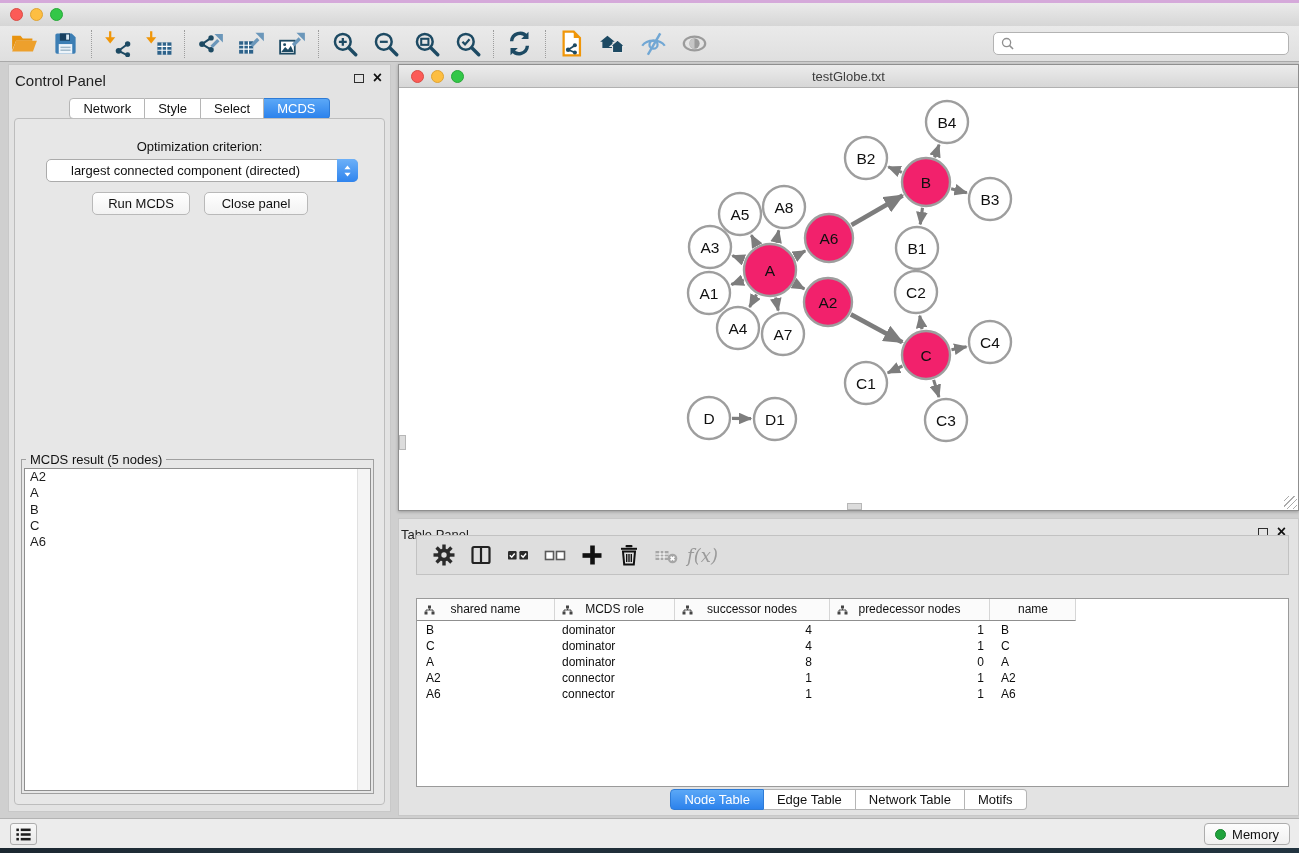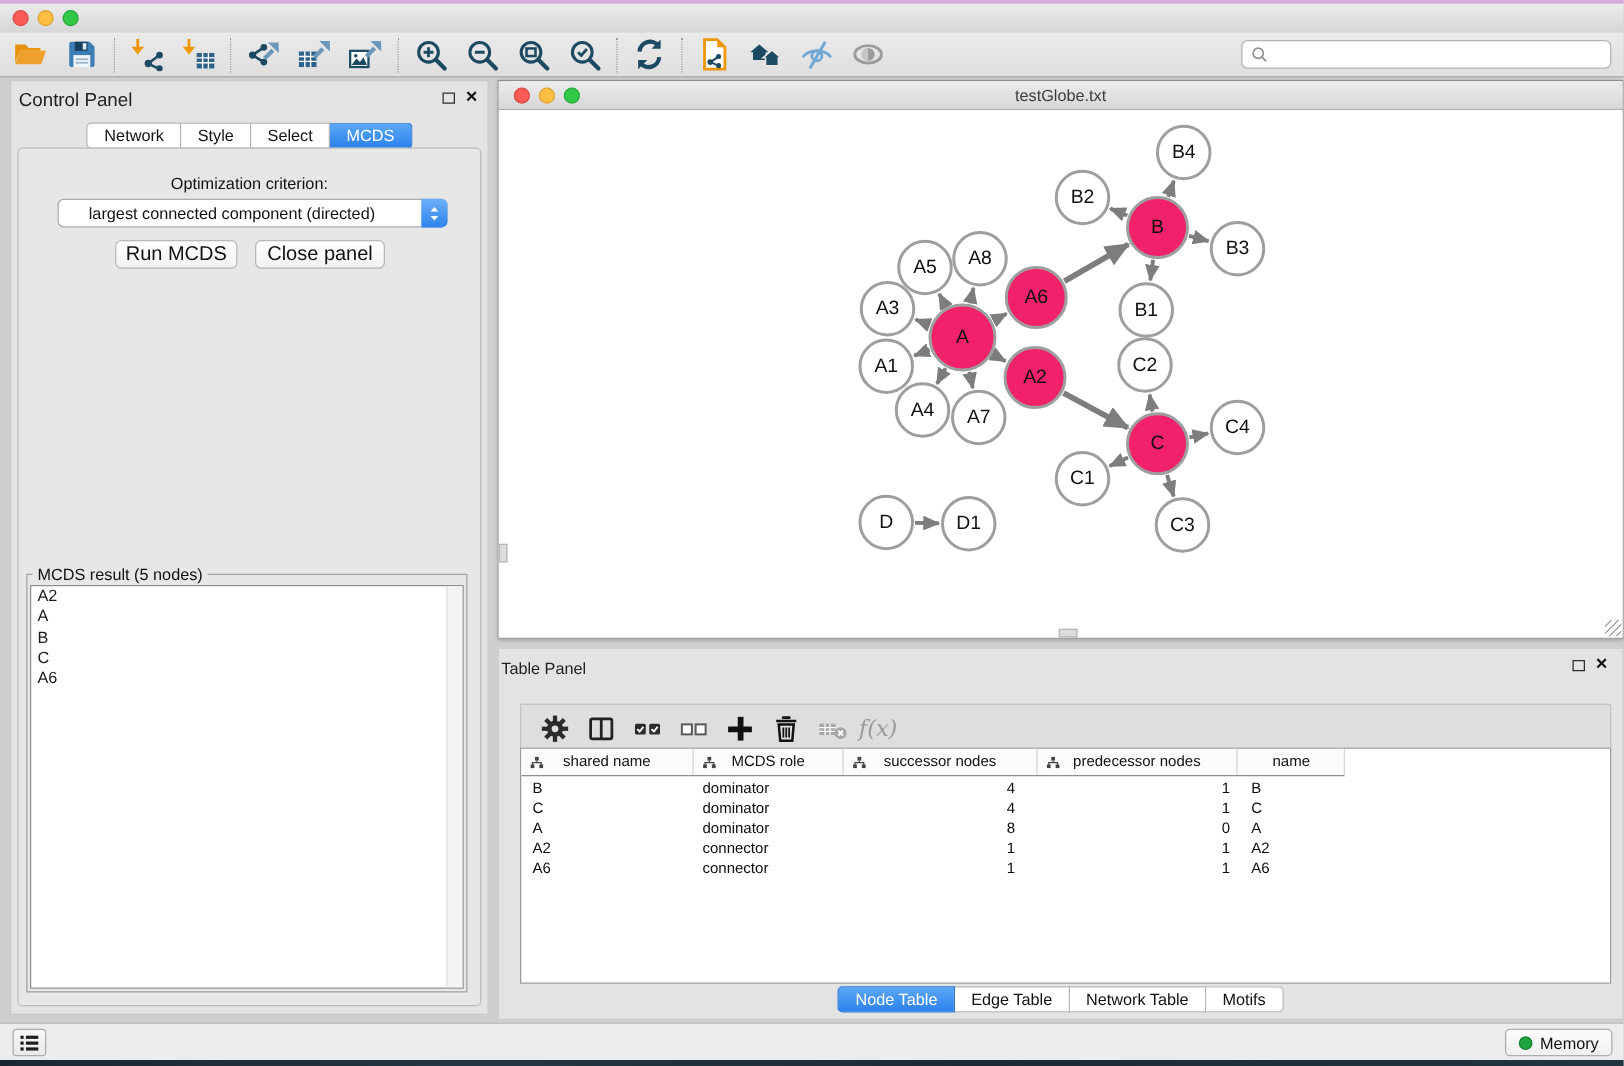--- a/index.html
+++ b/index.html
@@ -49,21 +49,21 @@
              background:#e7e7e7; border:1px solid #bdbdbd; border-radius:4px; }
   .opt-label { position:absolute; left:0; right:0; top:20px; text-align:center; font-size:13px; color:#111; }
   .dropdown { position:absolute; left:31px; top:40px; width:312px; height:23px; background:#fff;
               border:1px solid #ababab; border-radius:5px; display:flex; align-items:center; }
   .dropdown .dd-text { flex:1; font-size:13px; padding-left:24px; color:#111;
                        white-space:nowrap; overflow:hidden; }
   .dd-stepper { width:21px; height:23px; margin:-1px -1px -1px 0; border-radius:0 5px 5px 0;
                 background:linear-gradient(#6cb0f8,#2f84ee); display:flex; align-items:center; justify-content:center; }
   .cp-buttons { position:absolute; left:0; right:0; top:73px; }
   .mac-btn { position:absolute; height:23px; background:linear-gradient(#ffffff,#f2f2f2);
-             border:1px solid #b9b9b9; border-radius:5px; font-size:16px; color:#111;
+             border:1px solid #b9b9b9; border-radius:5px; font-size:13px; color:#111;
              font-family:"Liberation Sans", sans-serif; }
   .run-btn { left:77px; width:98px; }
   .closep-btn { left:189px; width:104px; }
   .fieldset { position:absolute; left:6px; right:10px; top:340px; bottom:10px; border:1px solid #a0a0a0; }
   .fieldset-legend { position:absolute; top:-8px; left:4px; background:#e7e7e7; padding:0 4px;
                      font-size:13px; color:#111; }
   .result-list { position:absolute; left:2px; right:2px; top:8px; bottom:2px; background:#fff;
                  border:1px solid #8f8f8f; overflow:hidden; }
   .result-scroll { position:absolute; right:0; top:0; bottom:0; width:13px; background:#f4f4f4;
                    border-left:1px solid #e0e0e0; }
@@ -84,21 +84,21 @@
   .scroll-stub-v { position:absolute; left:0; top:346px; width:7px; height:15px;
                    background:#dcdcdc; border:1px solid #b7b7b7; }
   .scroll-stub-h { position:absolute; left:448px; bottom:0; width:15px; height:7px;
                    background:#dcdcdc; border:1px solid #b7b7b7; }
 
   
   .table-panel { position:absolute; left:398px; top:518px; width:901px; height:298px;
                  background:#e3e3e3; border:1px solid #c8c8c8; }
   .tp-title { position:absolute; left:2px; top:8px; font-size:13px; color:#222; }
   .table-panel .panel-ctl { right:12px; }
-  .tp-toolbar { position:absolute; left:17px; right:9px; top:44px; height:40px; background:#dedede;
+  .tp-toolbar { position:absolute; left:17px; right:9px; top:16px; height:40px; background:#dedede;
                 border:1px solid #c2c2c2; display:flex; align-items:center; padding-left:8px; }
   .tp-btn { width:37px; height:34px; border:none; background:transparent; display:flex;
             align-items:center; justify-content:center; }
   .tp-btn svg { width:24px; height:24px; }
   .fx { font-family:"DejaVu Serif", serif; font-style:italic; font-size:18px; color:#9a9a9a; }
   .tp-table { position:absolute; left:17px; right:9px; top:79px; height:189px; background:#fff;
               border:1px solid #9a9a9a; overflow:hidden; }
   .thead { display:grid; grid-template-columns:138px 120px 155px 160px 86px; width:659px;
            height:22px; background:#fbfbfb; border-bottom:1px solid #8f8f8f; border-right:1px solid #d6d6d6; }
   .hcell { position:relative; font-size:12px; color:#111; text-align:center; line-height:21px;

